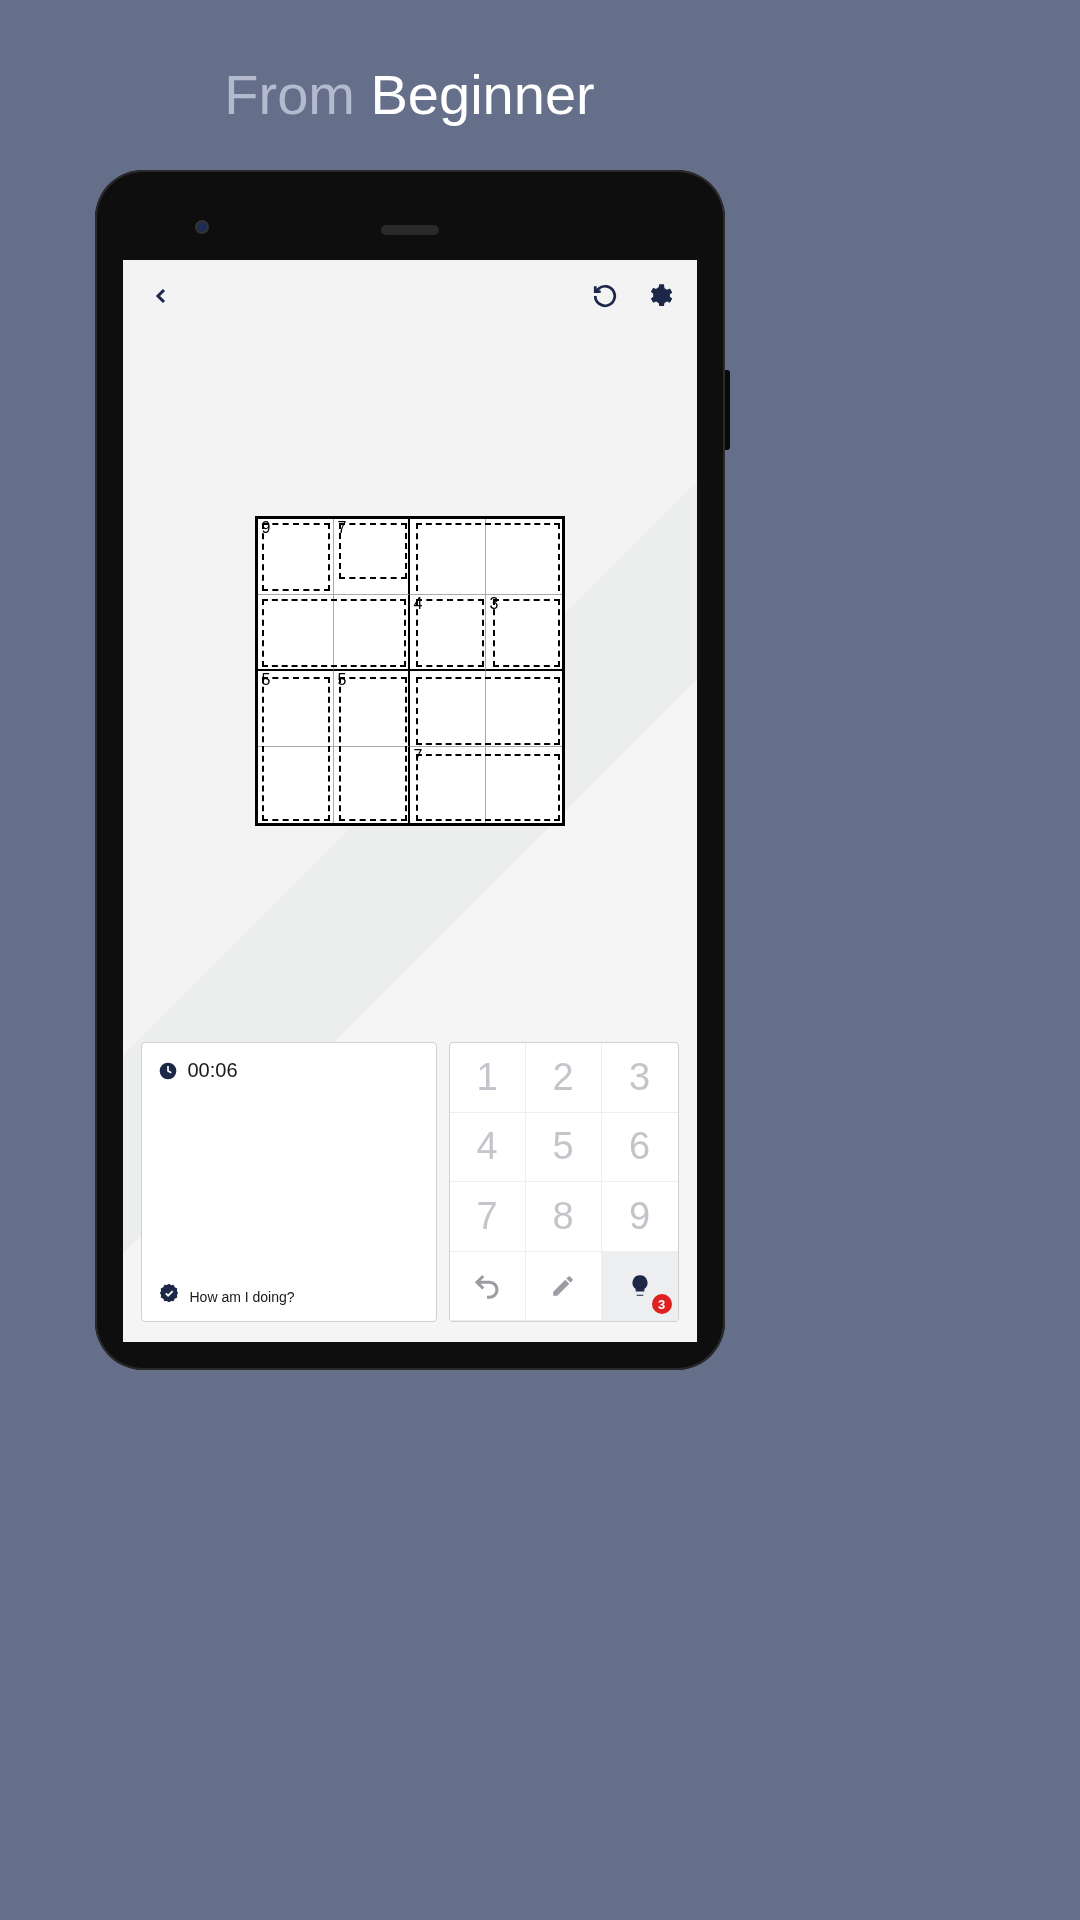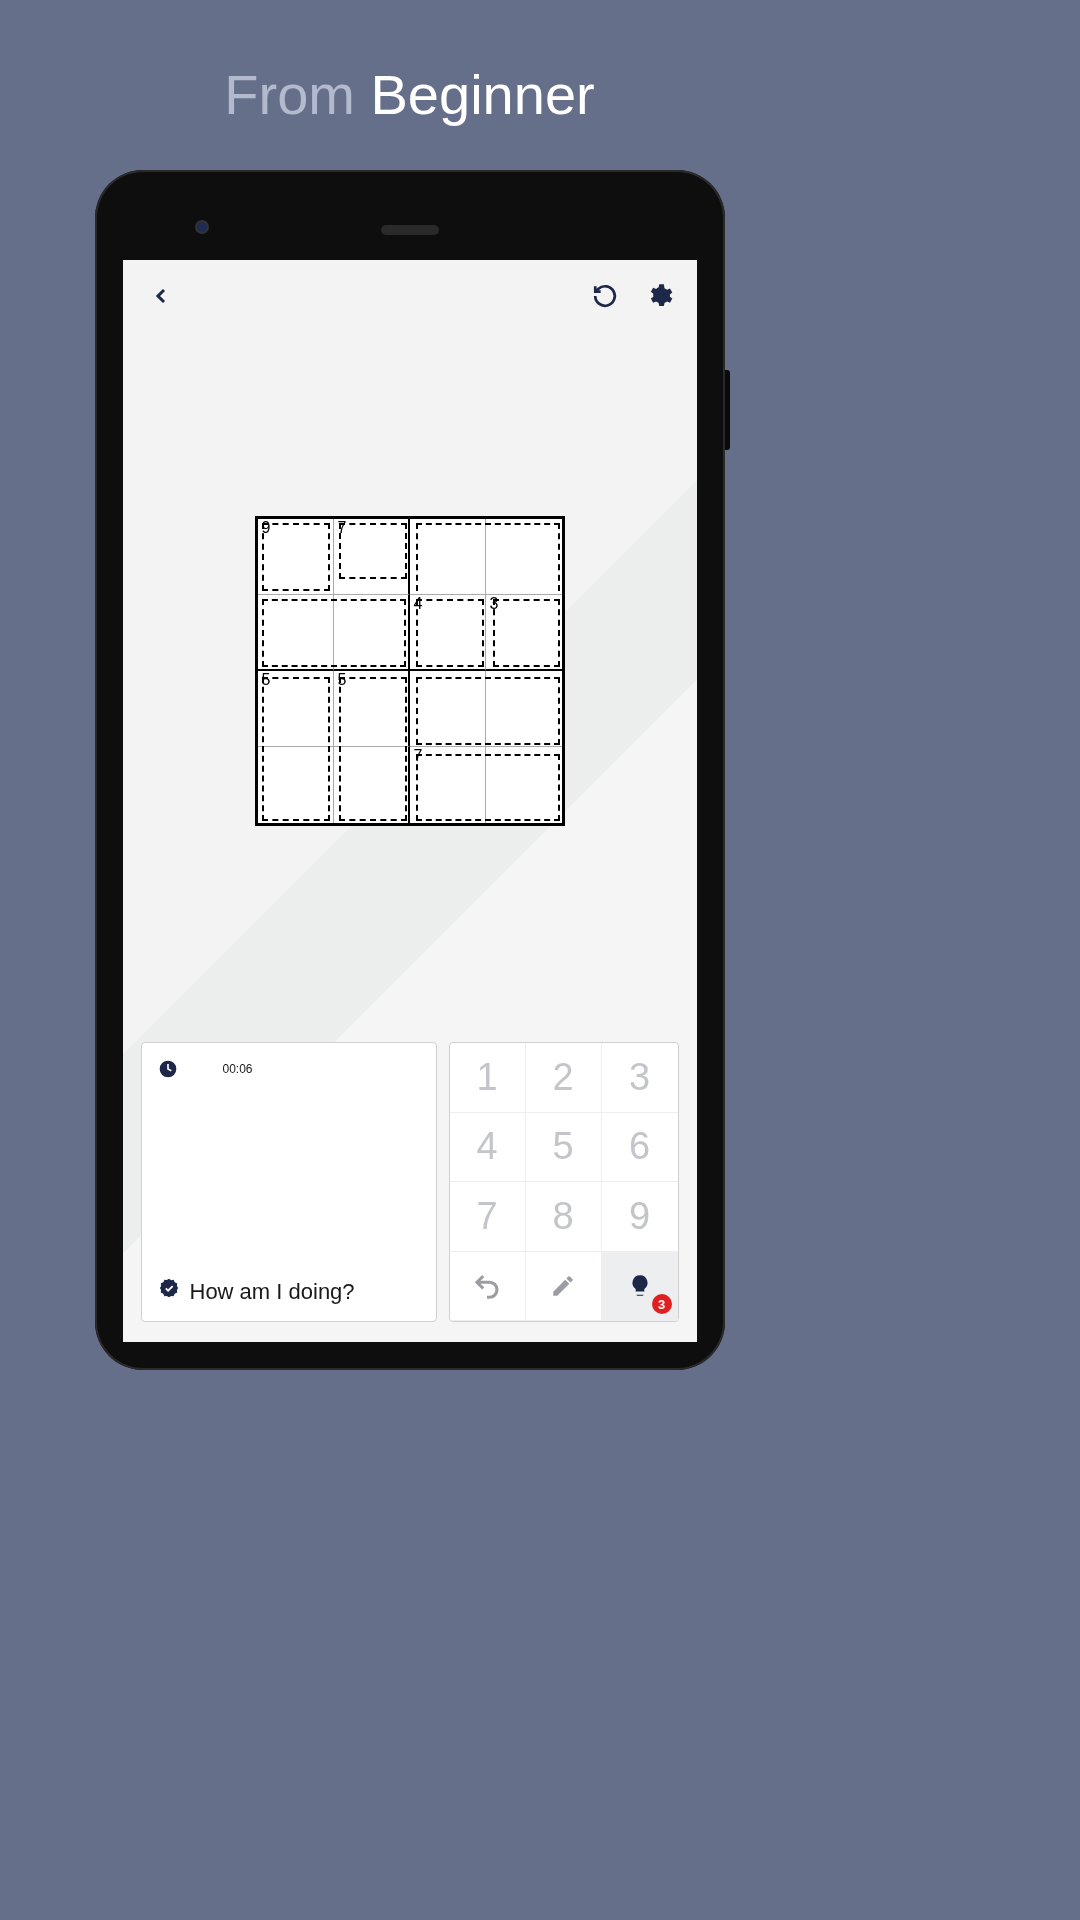--- a/index.html
+++ b/index.html
@@ -146,27 +146,27 @@
   display: flex;
   flex-direction: column;
   justify-content: space-between;
   min-height: 280px;
 }
 .timer-row {
   display: flex;
   align-items: center;
   gap: 10px;
 }
-.timer-text { font-size: 12px; font-weight: 500; color: #1a1a1a; margin-left: 35px; }
+.timer-text { font-size: 20px; font-weight: 500; color: #1a1a1a; }
 .status-row {
   display: flex;
   align-items: center;
   gap: 10px;
 }
-.status-text { font-size: 22px; font-weight: 500; color: #1a1a1a; margin-top: 8px; }
+.status-text { font-size: 14px; font-weight: 500; color: #1a1a1a; margin-top: 8px; }
 .keypad {
   flex: 1;
   background: #fff;
   border: 1px solid #d0d0d0;
   border-radius: 4px;
   display: grid;
   grid-template-columns: repeat(3, 1fr);
   grid-template-rows: repeat(4, 1fr);
   overflow: hidden;
 }

